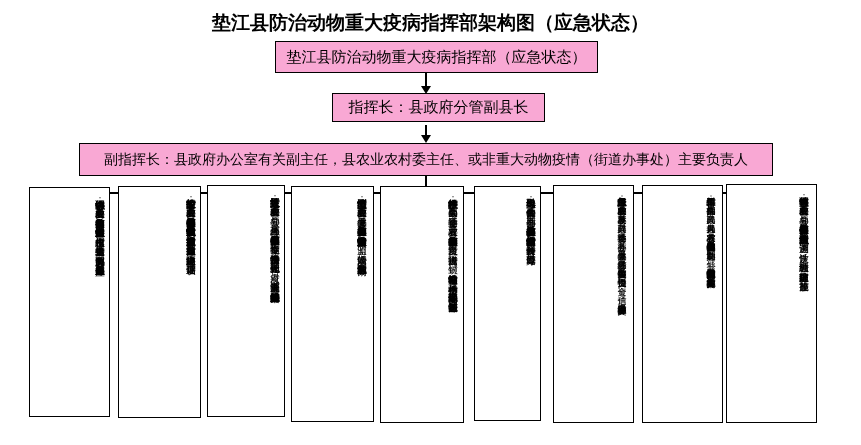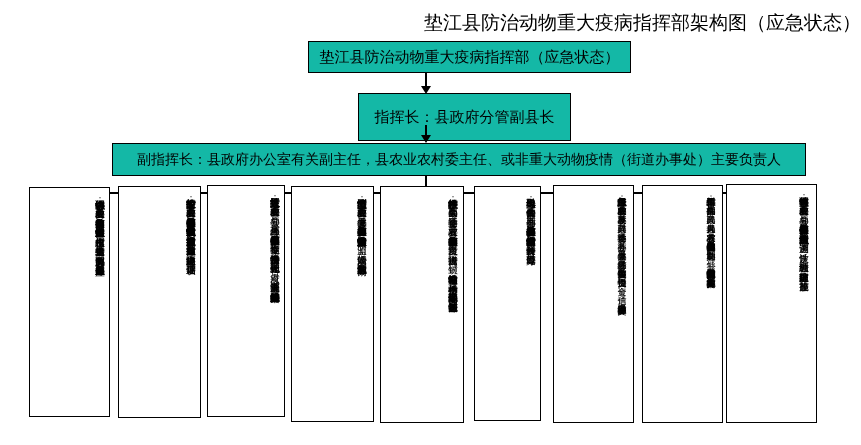--- a/index.html
+++ b/index.html
@@ -2,27 +2,27 @@
 <html><head>
 <meta charset="utf-8">
 <style>
   html,body{margin:0;padding:0;background:#fff;}
   .stage{
     position:relative;width:861px;height:445px;background:#ffffff;
     font-family:"DejaVu Sans","Liberation Sans",sans-serif;color:#000;
     overflow:hidden;
   }
   .title{
-    position:absolute;top:10px;left:0;width:100%;text-align:right;
-    font-size:19px;font-weight:normal;white-space:nowrap;
+    position:absolute;top:10px;left:0;width:100%;text-align:center;
+    font-size:19px;font-weight:bold;white-space:nowrap;
   }
   .hbox{
     position:absolute;border:1.5px solid #000;box-sizing:border-box;
     display:flex;align-items:center;justify-content:center;
-    font-size:15px;white-space:nowrap;background:#14b8a6;margin-left:33px;
+    font-size:15px;white-space:nowrap;background:#f9a8d4;
   }
   .hbox.small{font-size:14px;}
   .vline{position:absolute;width:2px;background:#000;}
   .ahead{
     position:absolute;width:0;height:0;
     border-left:5px solid transparent;border-right:5px solid transparent;
     border-top:8px solid #000;
   }
   .conn{position:absolute;height:2px;background:#000;}
   .vbox{
@@ -39,21 +39,21 @@
 
   <div class="title">垫江县防治动物重大疫病指挥部架构图（应急状态）</div>
 
   <div class="hbox" style="left:275px;top:41px;width:323px;height:32px;">
     <span>垫江县防治动物重大疫病指挥部（应急状态）</span>
   </div>
 
   <div class="vline" style="left:425px;top:73px;height:14px;"></div>
   <div class="ahead" style="left:421px;top:86px;"></div>
 
-  <div class="hbox" style="left:325px;top:93px;width:213px;height:48px;">
+  <div class="hbox" style="left:332px;top:93px;width:213px;height:29px;">
     <span>指挥长：县政府分管副县长</span>
   </div>
 
   <div class="vline" style="left:425px;top:125px;height:11px;"></div>
   <div class="ahead" style="left:421px;top:135px;"></div>
 
   <div class="hbox small" style="left:79px;top:143px;width:694px;height:33px;">
     <span>副指挥长：县政府办公室有关副主任，县农业农村委主任、或非重大动物疫情（街道办事处）主要负责人</span>
   </div>
 

